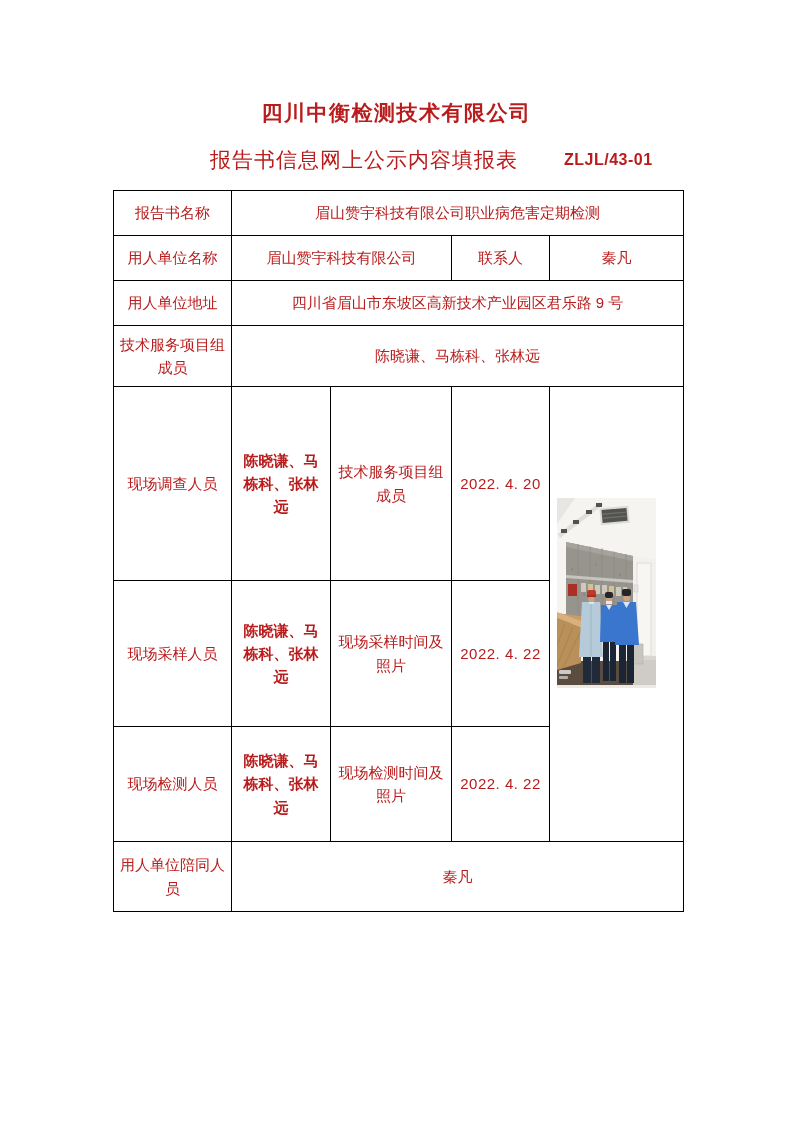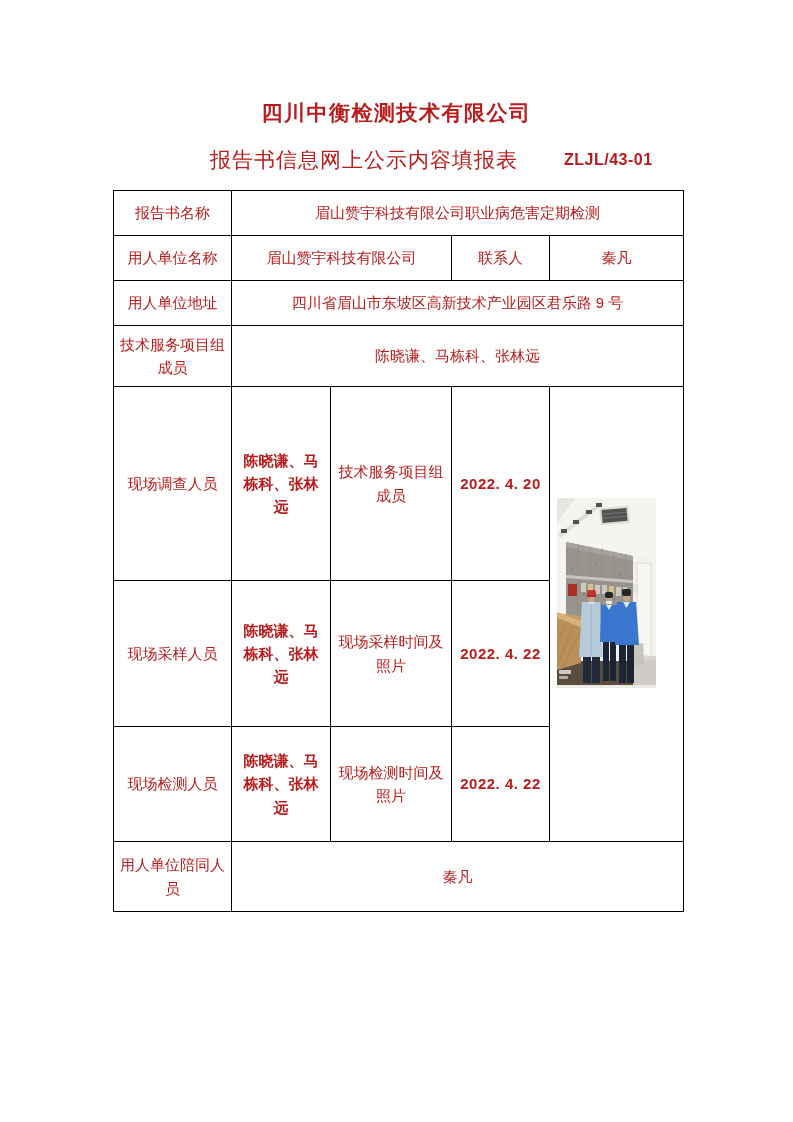--- a/index.html
+++ b/index.html
@@ -21,21 +21,21 @@
     border-collapse:collapse;table-layout:fixed;margin-top:8px;
   }
   table.form td{
     border:1.4px solid #000;text-align:center;vertical-align:middle;
     font-size:15px;line-height:1.55;padding:2px 6px;overflow:hidden;
   }
   td.lbl{font-weight:400;padding:2px 10px;}
   td.val{font-weight:400;}
   td.names{font-weight:700;word-break:break-all;padding:2px 6px;}
   td.tlabel{font-weight:400;word-break:break-all;padding:2px 10px;}
-  td.date{font-weight:700;white-space:nowrap;letter-spacing:0.5px;}
+  td.date{font-weight:400;white-space:nowrap;letter-spacing:0.5px;}
   td.photo-cell{position:relative;padding:0;}
   .photo{position:absolute;left:7px;top:111px;width:99px;height:190px;}
 </style>
 </head>
 <body>
 
 <div class="page">
 
   <div class="doc-title">四川中衡检测技术有限公司</div>
 

